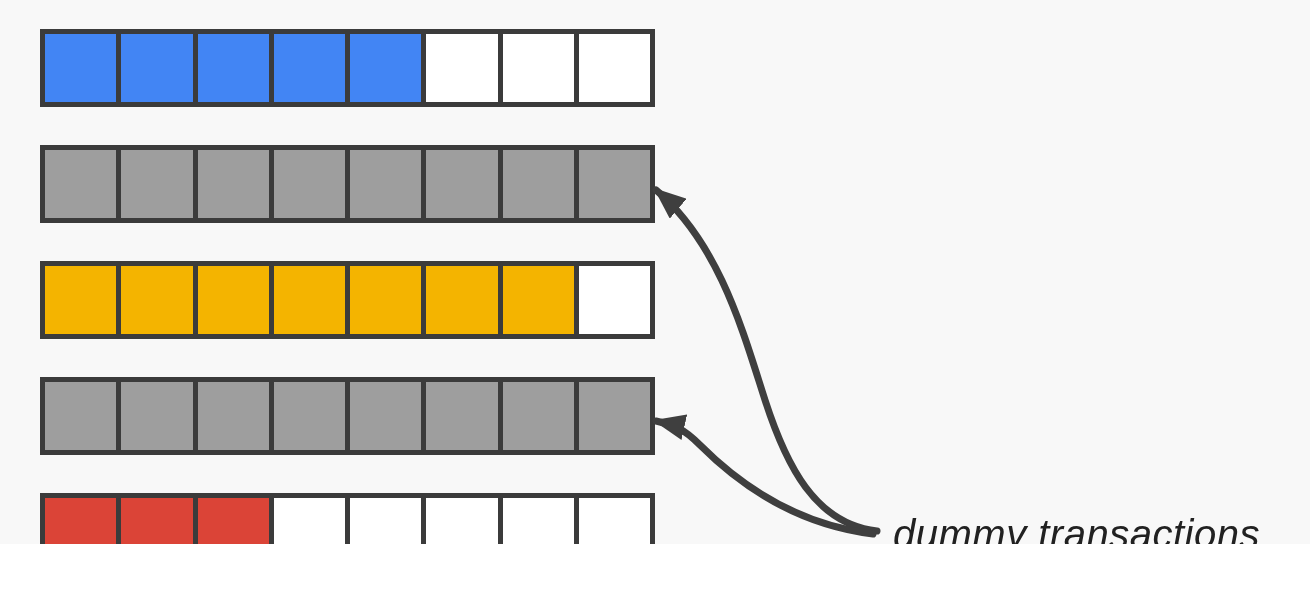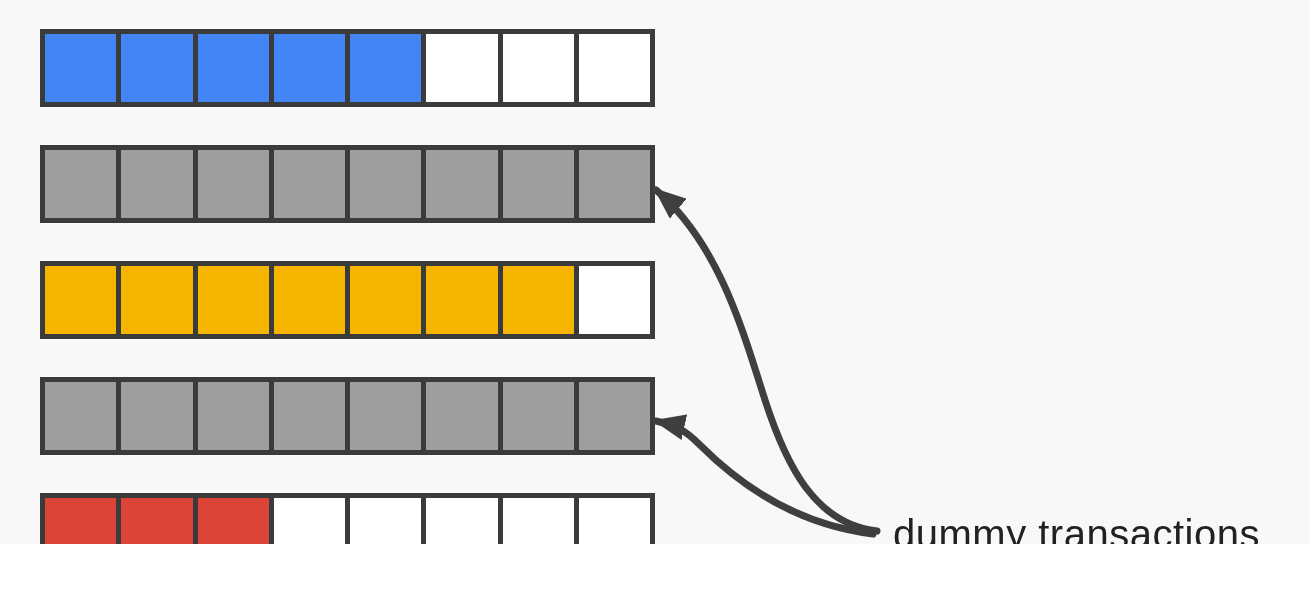--- a/index.html
+++ b/index.html
@@ -4,20 +4,21 @@
 <style>
   html, body { margin: 0; padding: 0; }
   body { font-family: "Liberation Sans", sans-serif; }
 
   .canvas {
     position: relative;
     width: 1310px;
     height: 544px;
     background: var(--bg, #f8f8f8);
     overflow: hidden;
+    font-style: italic;
   }
 
   .block-row {
     position: absolute;
     left: 40px;
     width: 615px;
     height: 78px;
     box-sizing: border-box;
     border: 5px solid var(--border, #3b3b3b);
     display: flex;

